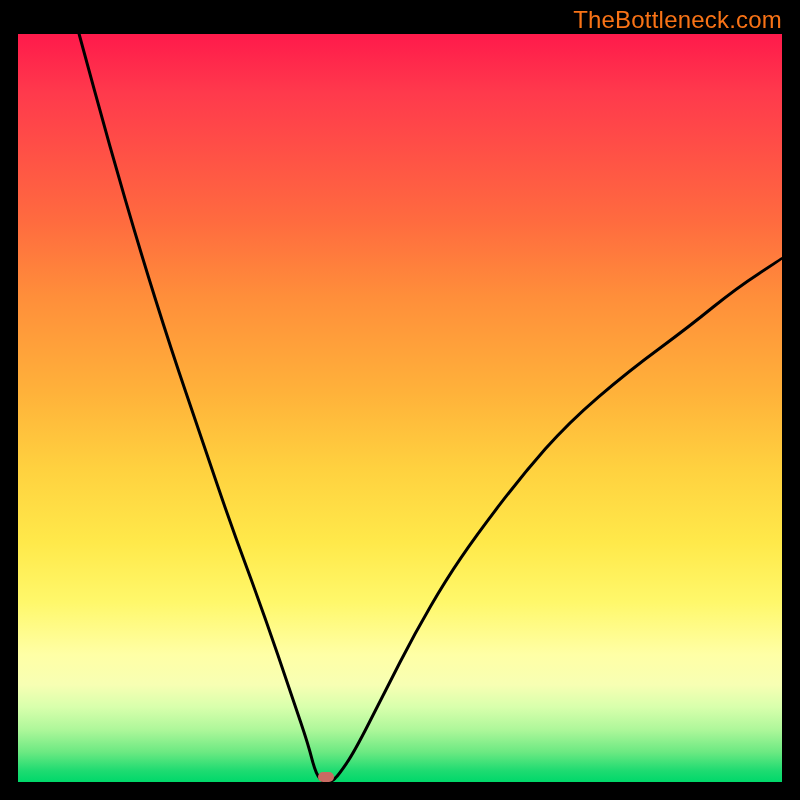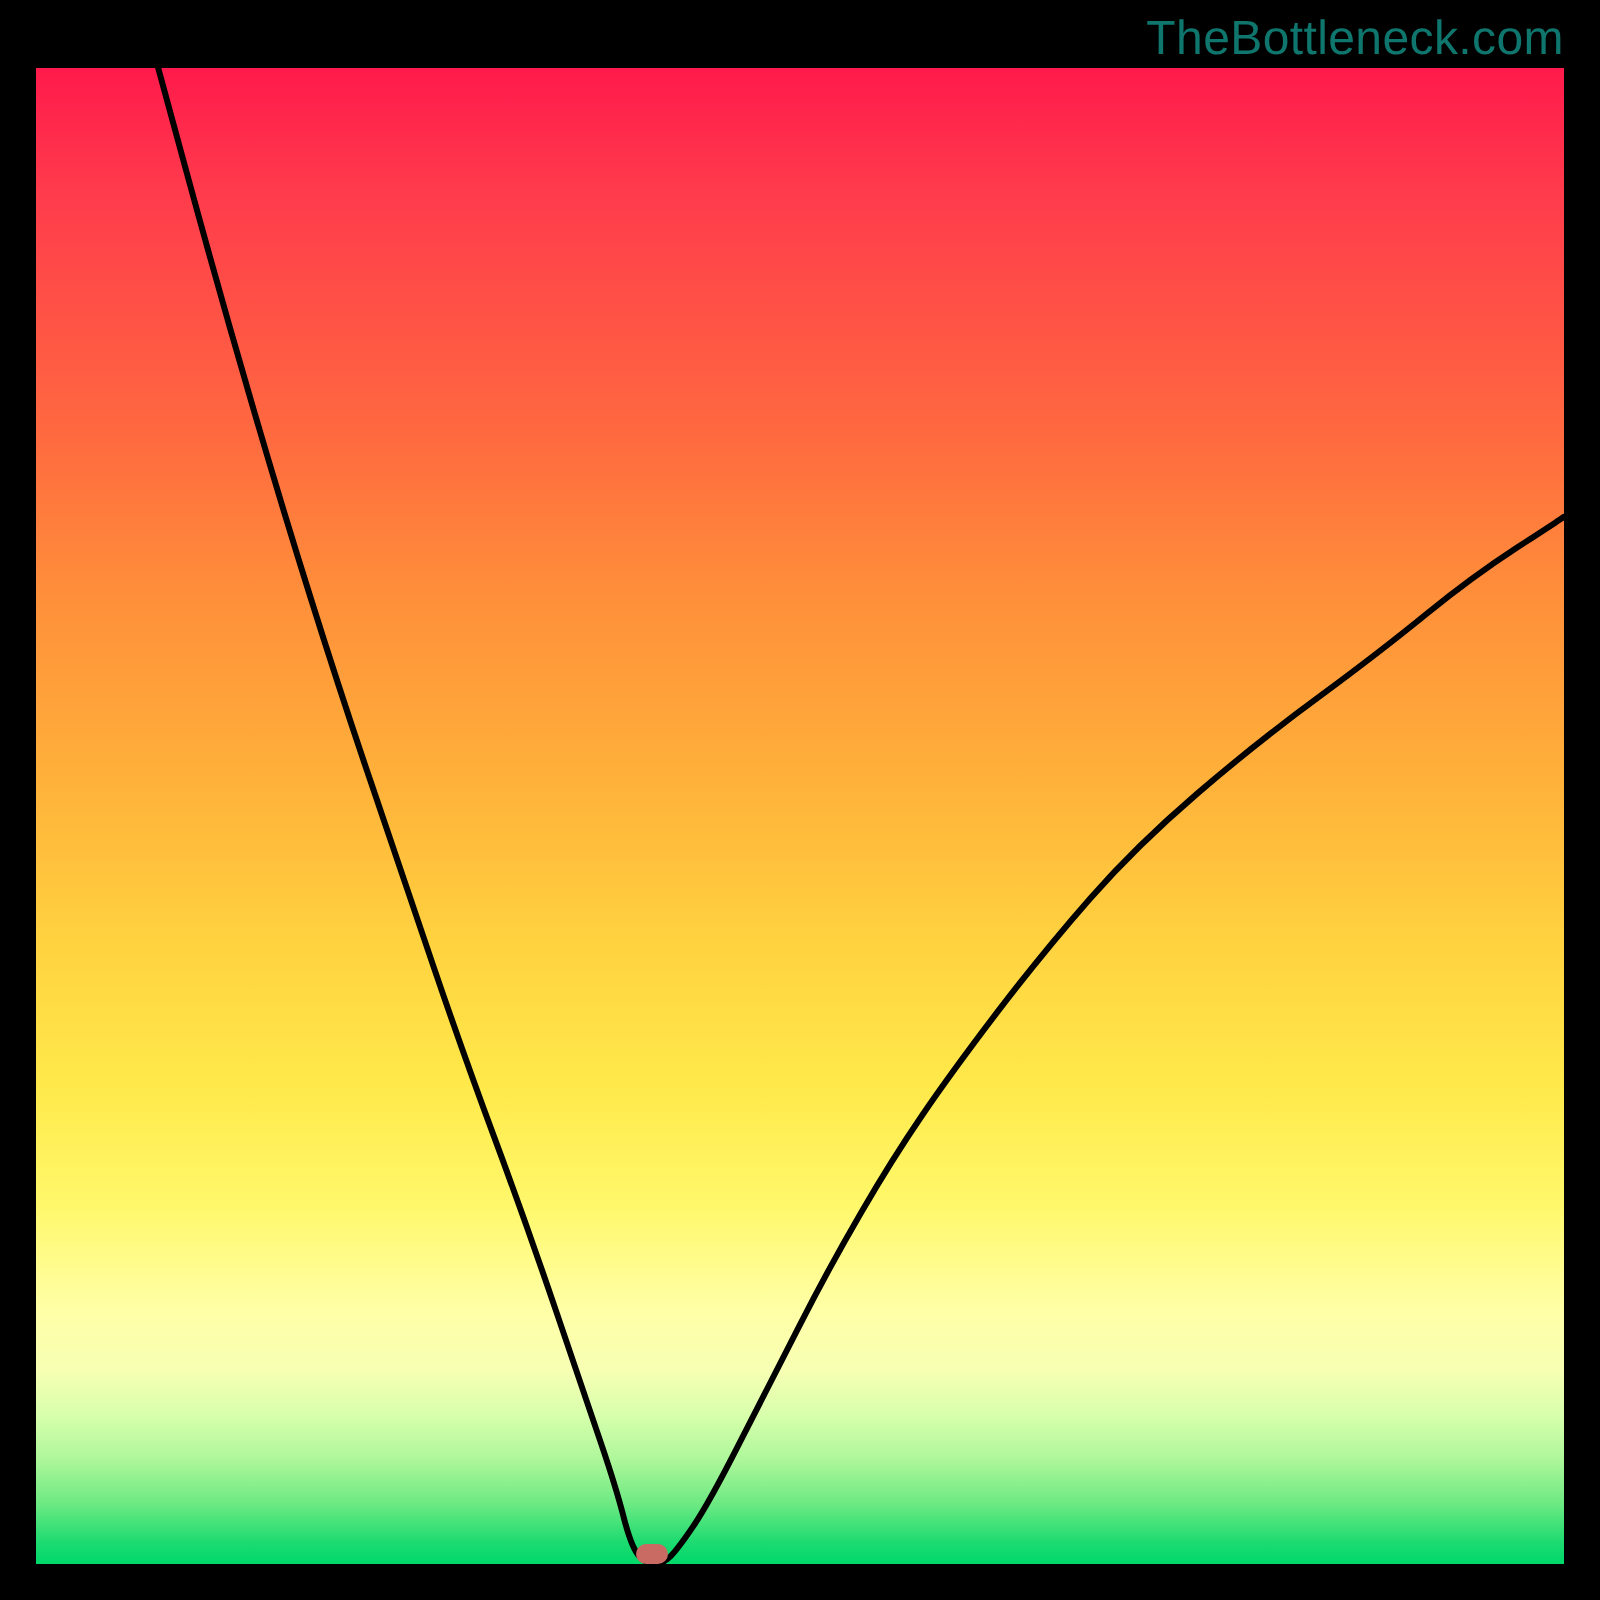--- a/index.html
+++ b/index.html
@@ -64,21 +64,21 @@
     position: absolute;
     width: 16px;
     height: 10px;
     border-radius: 5px;
     background: #c96b63;
   }
   .watermark {
     position: absolute;
     top: 6px;
     right: 18px;
-    color: #0f766e;
+    color: #f97316;
     font-size: 24px;
     font-weight: 400;
     letter-spacing: 0.2px;
     user-select: none;
   }
 </style>
 </head>
 <body>
 
 <div class="watermark">TheBottleneck.com</div>

